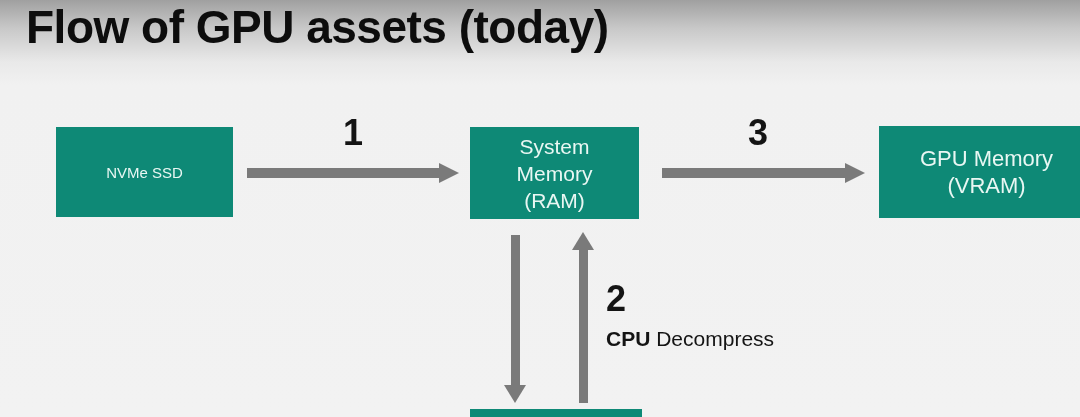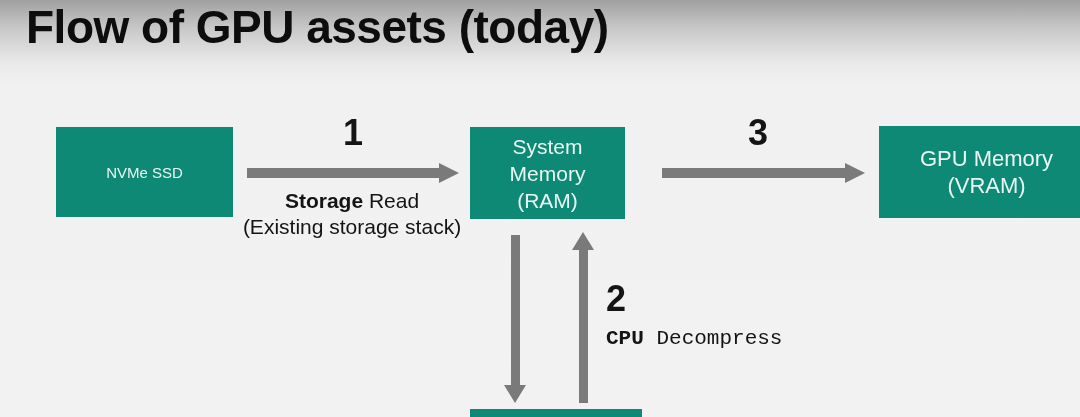--- a/index.html
+++ b/index.html
@@ -22,21 +22,21 @@
   }
   .box {
     position: absolute;
     background: #0e8976;
     color: #e9f7f3;
     display: flex; align-items: center; justify-content: center;
     text-align: center;
     white-space: pre-line;
   }
   .box-nvme  { left: 56px;  top: 127px; width: 177px; height: 90px; font-size: 15px; }
-  .box-sys   { left: 470px; top: 127px; width: 155px; height: 92px; font-size: 21px; line-height: 27px; }
+  .box-sys   { left: 470px; top: 127px; width: 169px; height: 92px; font-size: 21px; line-height: 27px; }
   .box-gpu   { left: 879px; top: 126px; width: 215px; height: 92px; font-size: 22px; line-height: 27px; }
   .box-bottom{ left: 470px; top: 409px; width: 172px; height: 40px; }
 
   .shaft { position: absolute; background: #7a7a7a; }
   .head  { position: absolute; width: 0; height: 0; }
 
   .a1-shaft { left: 247px; top: 168px; width: 192px; height: 10px; }
   .a1-head  { left: 439px; top: 163px;
               border-top: 10px solid transparent; border-bottom: 10px solid transparent;
               border-left: 20px solid #7a7a7a; }
@@ -62,21 +62,21 @@
   .num3 { left: 653px; top: 112px; width: 210px; }
   .num2 { left: 606px; top: 278px; text-align: left; }
 
   .step-label {
     position: absolute;
     font-size: 21px; color: #141414;
     text-align: center; line-height: 26px;
   }
   .label1 { left: 222px; top: 188px; width: 260px; }
   .label3 { left: 653px; top: 188px; width: 210px; }
-  .label2 { left: 606px; top: 326px; text-align: left; font-family: Liberation Mono, monospace; }
+  .label2 { left: 606px; top: 326px; text-align: left; }
   .b { font-weight: 700; }
 </style>
 </head>
 <body>
 
 <div class="stage">
 
   <h1 class="title">Flow of GPU assets (today)</h1>
 
   <div class="box box-nvme">
@@ -92,25 +92,20 @@
   <div class="box box-gpu">
     <span>GPU Memory
 (VRAM)</span>
   </div>
 
   <div class="box box-bottom"></div>
 
   <div class="shaft a1-shaft"></div>
   <div class="head a1-head"></div>
   <div class="step-num num1">1</div>
-  <div class="step-label label1">
-    <div><span class="b">Storage</span>
-      <span>Read</span></div>
-    <div>(Existing storage stack)</div>
-  </div>
 
   <div class="shaft a3-shaft"></div>
   <div class="head a3-head"></div>
   <div class="step-num num3">3</div>
 
   <div class="shaft adown-shaft"></div>
   <div class="head adown-head"></div>
   <div class="head aup-head"></div>
   <div class="shaft aup-shaft"></div>
   <div class="step-num num2">2</div>

